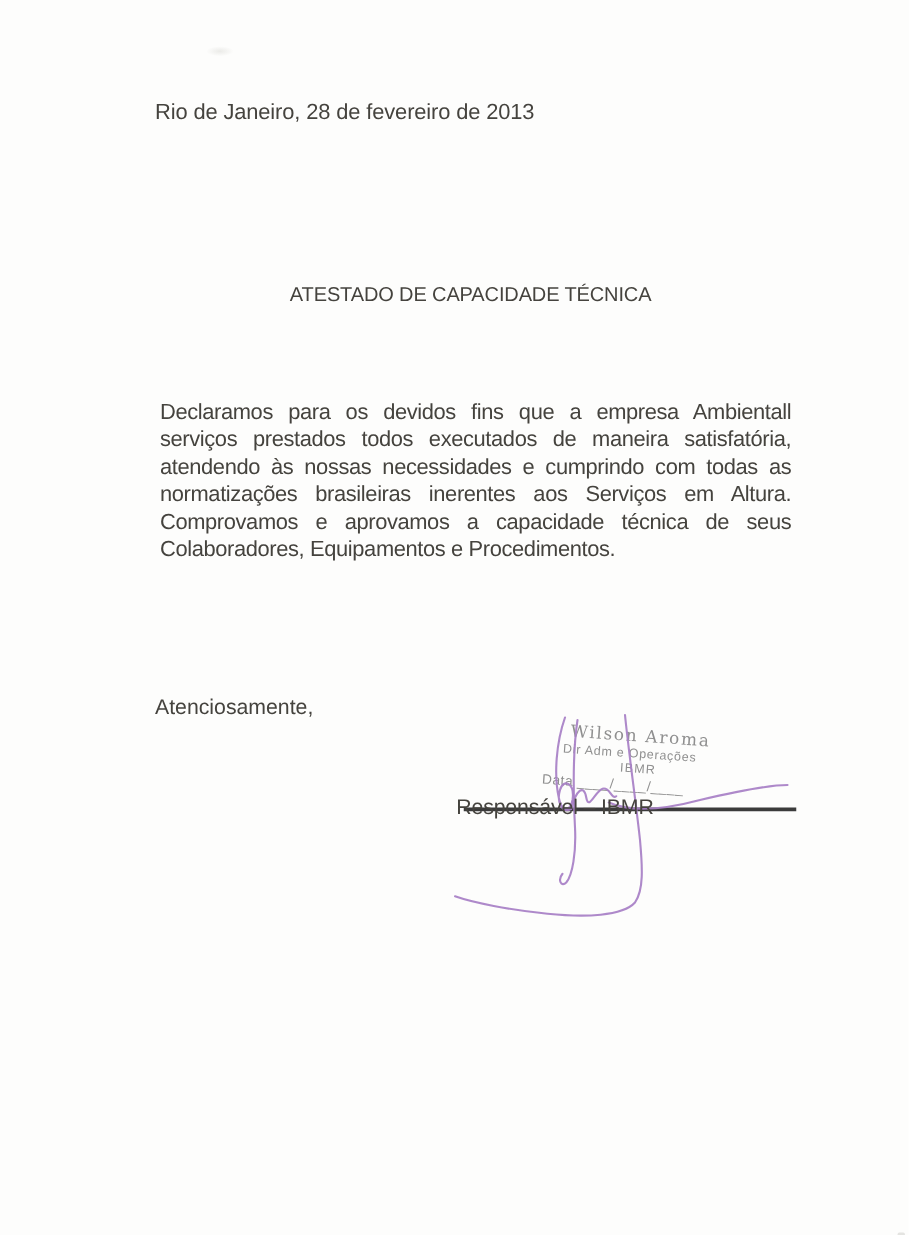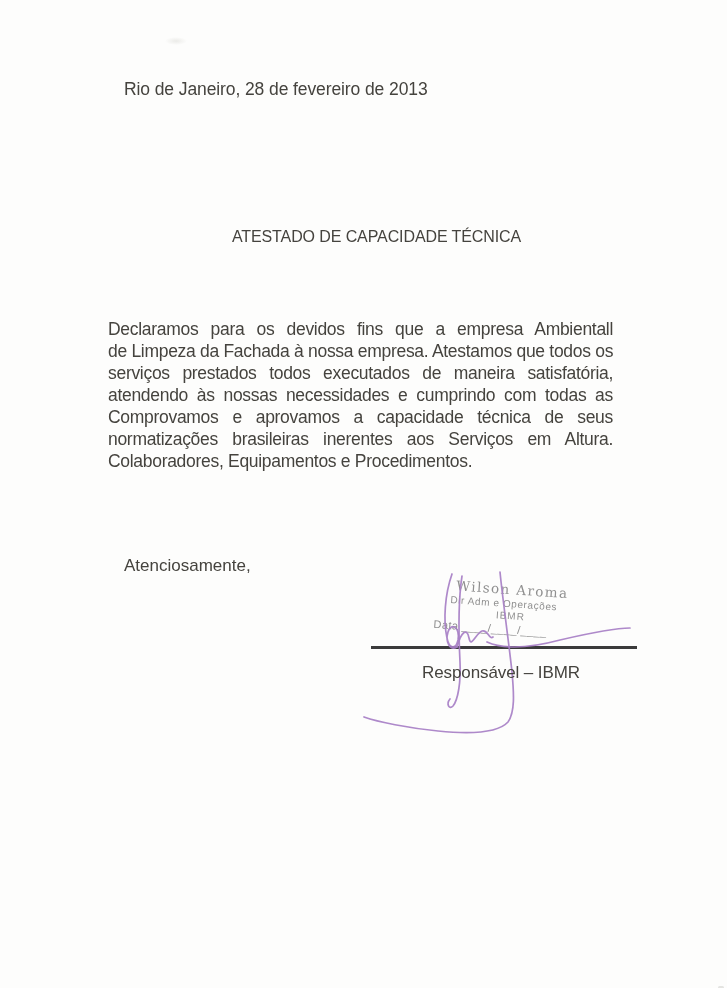--- a/index.html
+++ b/index.html
@@ -22,21 +22,21 @@
   .date-line{
     position:absolute;left:124px;top:79px;
     font-size:17.5px;letter-spacing:-0.1px;
   }
   .doc-title{
     position:absolute;left:124px;top:228px;width:505px;
     text-align:center;font-size:16px;letter-spacing:-0.1px;
     font-weight:400;
   }
   .body-block{
-    position:absolute;left:108px;top:318px;width:505px;
+    position:absolute;left:128px;top:318px;width:505px;
   }
   .body-line{
     font-size:17.5px;line-height:22px;letter-spacing:-0.3px;
     text-align:justify;text-align-last:justify;
     white-space:nowrap;overflow:hidden;
   }
   .body-line.last{text-align:center;text-align-last:left;}
   .salutation{
     position:absolute;left:124px;top:556px;
     font-size:17px;
@@ -70,22 +70,22 @@
   }
   .signature-svg{
     position:absolute;left:350px;top:550px;width:300px;height:200px;
     pointer-events:none;
   }
   .signature-svg path{
     fill:none;stroke:var(--sig-purple);stroke-width:1.7;
     stroke-linecap:round;stroke-linejoin:round;opacity:.92;
   }
   .responsible-line{
-    position:absolute;left:365px;top:663px;width:272px;
-    text-align:center;font-size:17px;letter-spacing:-0.1px;
+    position:absolute;left:365px;top:636px;width:272px;
+    text-align:left;font-size:17px;letter-spacing:-0.1px;
   }
   
   .smudge-top{
     position:absolute;left:165px;top:37px;width:22px;height:8px;
     background:radial-gradient(closest-side,#ebebe8,rgba(255,255,255,0));
     border-radius:50%;
   }
   .fleck-bottom{
     position:absolute;left:718px;top:986px;width:6px;height:3px;
     background:#d9d9d6;opacity:.7;border-radius:2px;
@@ -97,25 +97,24 @@
 <div class="page">
 
   <div class="smudge-top"></div>
 
   <div class="date-line">Rio de Janeiro, 28 de fevereiro de 2013</div>
 
   <div class="doc-title">ATESTADO DE CAPACIDADE TÉCNICA</div>
 
   <div class="body-block">
     <div class="body-line">Declaramos para os devidos fins que a empresa Ambientall</div>
-    <div class="body-line">de Limpeza da Fachada à nossa empresa. Atestamos que todos os</div>
     <div class="body-line">serviços prestados todos executados de maneira satisfatória,</div>
     <div class="body-line">atendendo às nossas necessidades e cumprindo com todas as</div>
+    <div class="body-line">normatizações brasileiras inerentes aos Serviços em Altura.</div>
     <div class="body-line">Comprovamos e aprovamos a capacidade técnica de seus</div>
-    <div class="body-line">normatizações brasileiras inerentes aos Serviços em Altura.</div>
     <div class="body-line last">Colaboradores, Equipamentos e Procedimentos.</div>
   </div>
 
   <div class="salutation">Atenciosamente,</div>
 
   <div class="stamp">
     <div class="stamp-name">Wilson Aroma</div>
     <div class="stamp-role">Dir Adm e Operações</div>
     <div class="stamp-org">IBMR</div>
     <div class="stamp-date">

